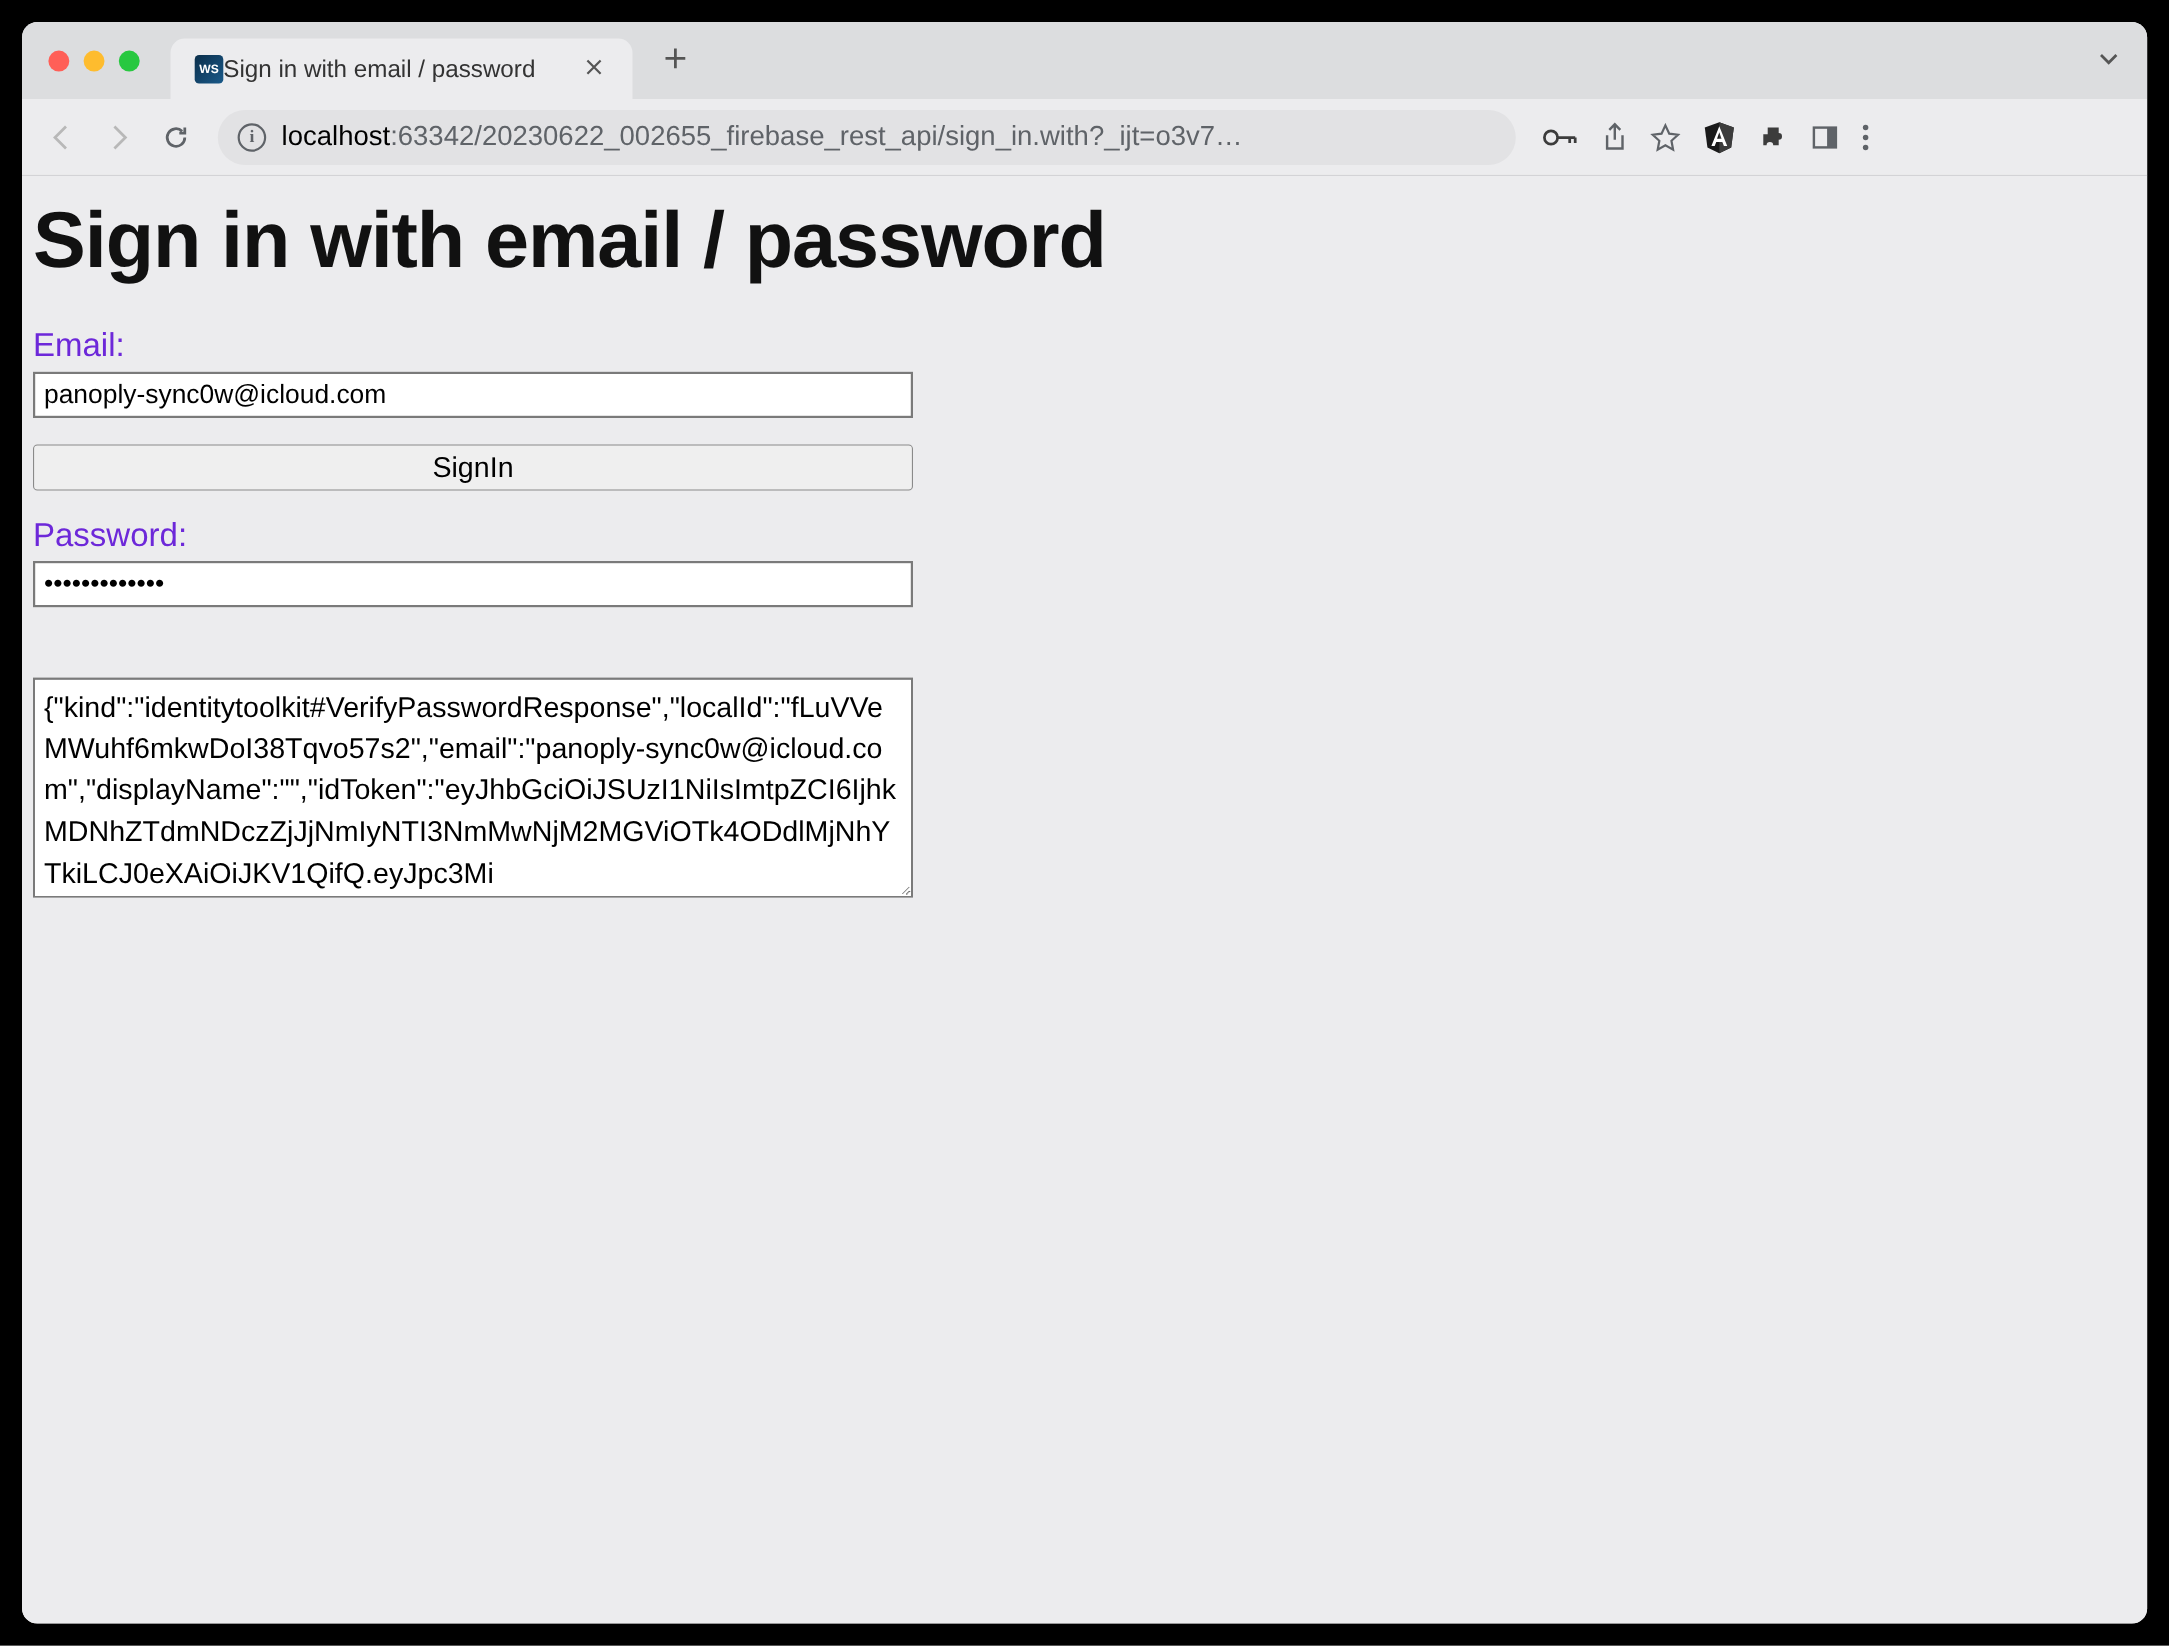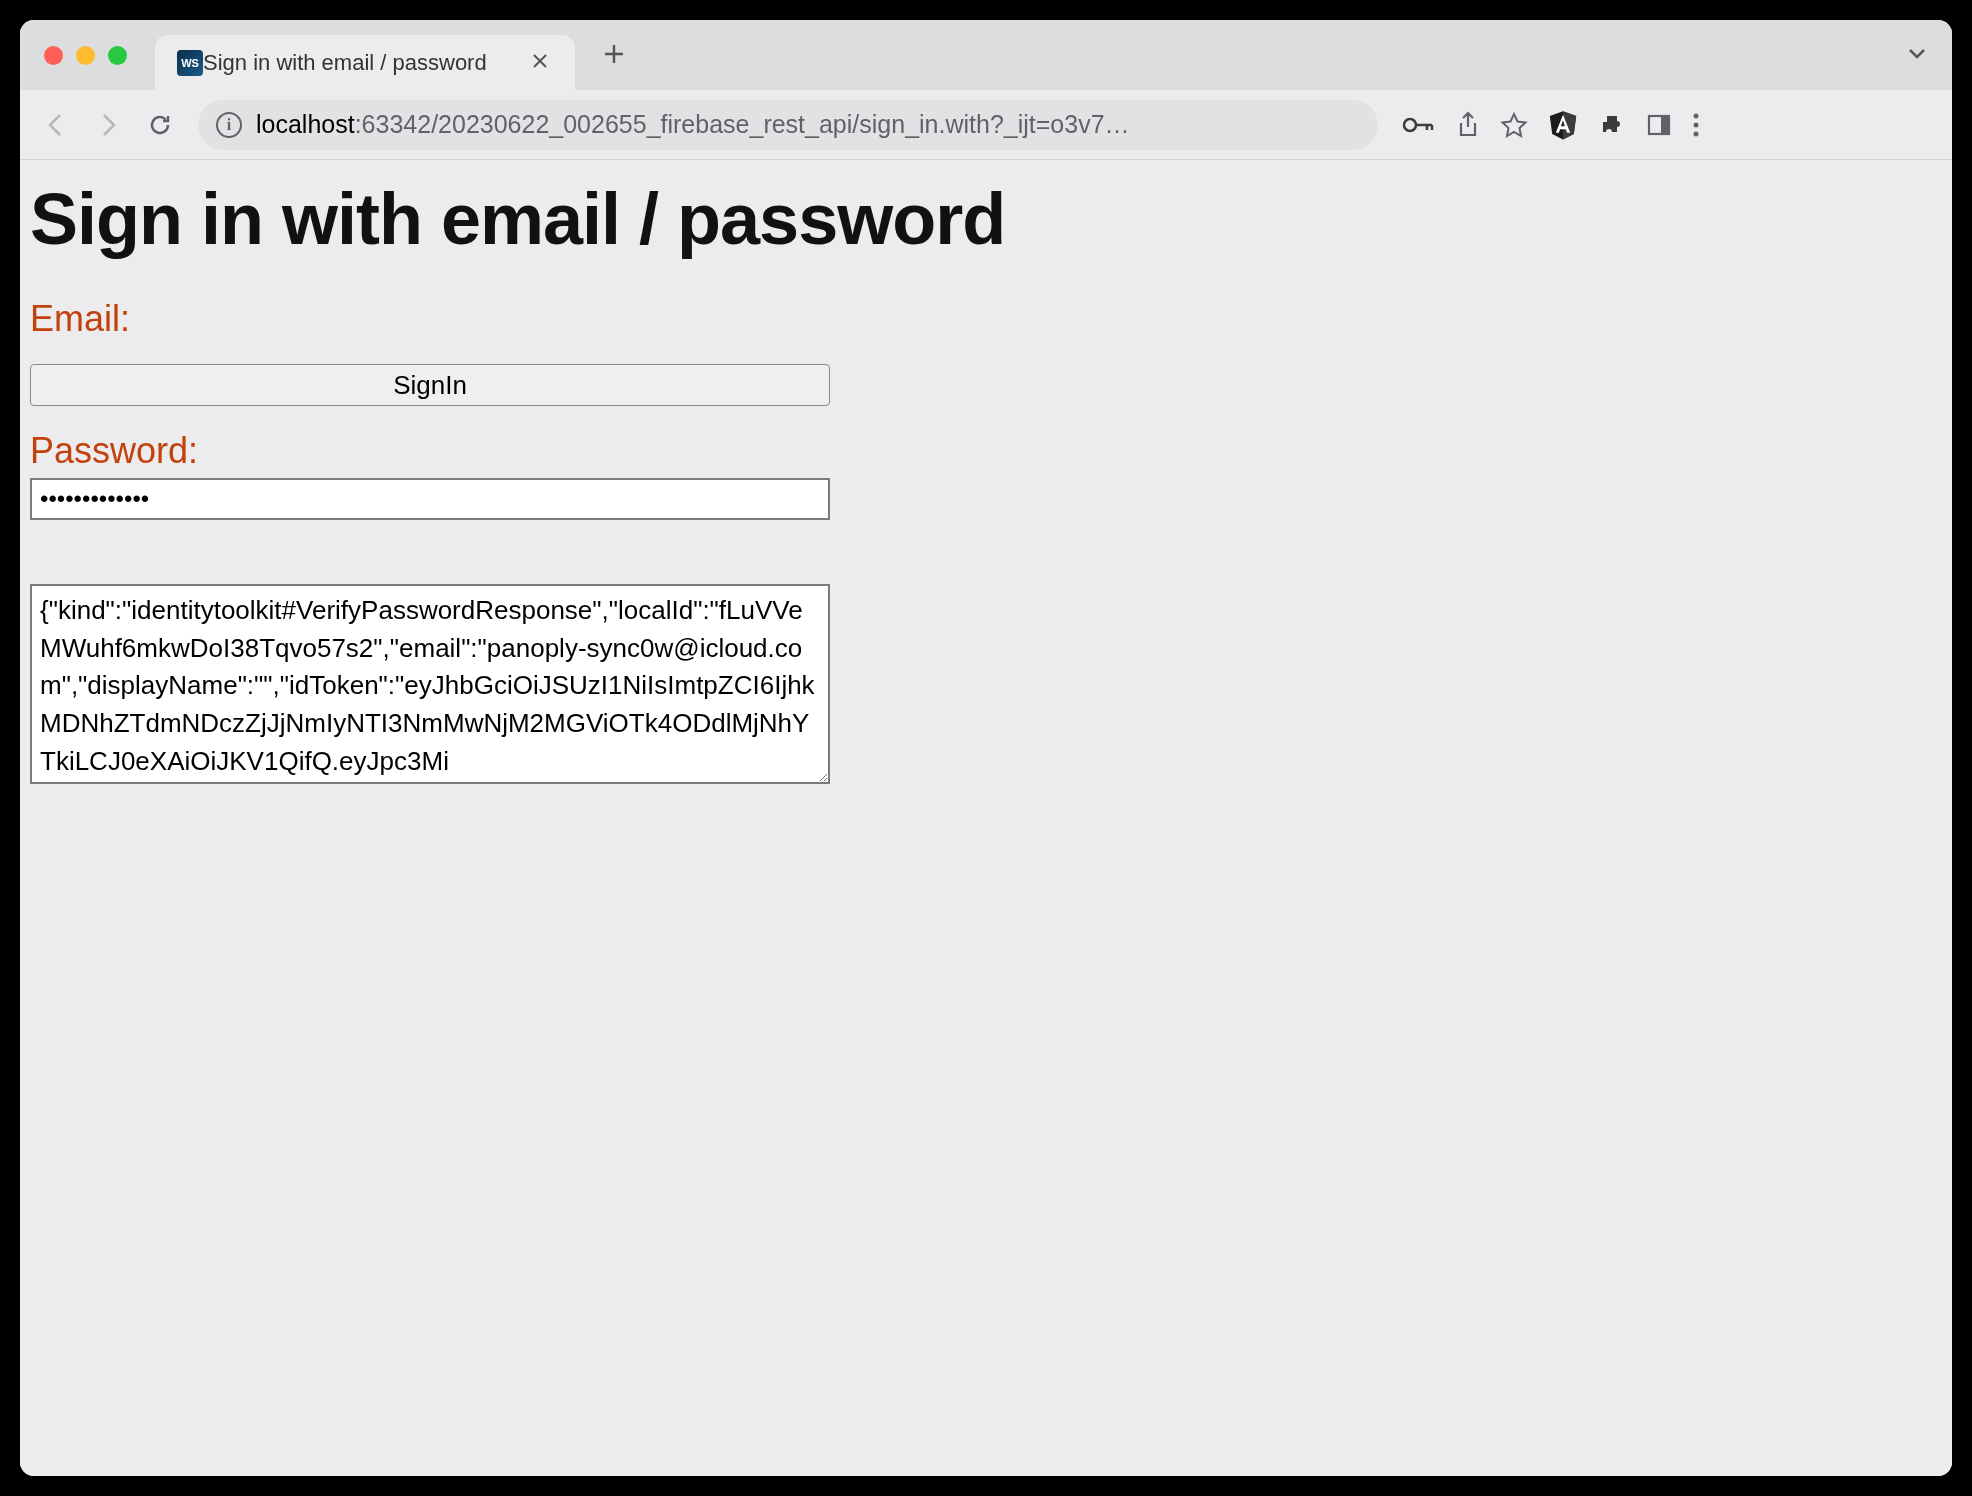--- a/index.html
+++ b/index.html
@@ -181,22 +181,22 @@
       font-weight: 800;
       letter-spacing: -1px;
       color: #111;
       margin-bottom: 38px;
       font-family: "Helvetica Neue", Arial, sans-serif;
     }
     .form-row {
       margin-bottom: 24px;
     }
     .form-label {
-      font-size: 36px;
-      color: #c2410c;
+      font-size: 30px;
+      color: #6d28d9;
       display: block;
       margin-bottom: 6px;
     }
     .text-input {
       width: 800px;
       height: 42px;
       border: 2px solid #7a7a7a;
       background: #fff;
       font-size: 24px;
       padding: 0 8px;
@@ -333,20 +333,21 @@
           </svg>
       </div>
     </div>
   </div>
 
   <div class="content">
     <h1 class="page-title">Sign in with email / password</h1>
 
     <div class="form-row">
       <label class="form-label">Email:</label>
+      <input type="text" class="text-input" value="panoply-sync0w@icloud.com" style="">
     </div>
 
     <div class="form-row">
       <button class="btn-submit">SignIn</button>
     </div>
 
     <div class="form-row">
       <label class="form-label">Password:</label>
       <input type="password" class="text-input" value="•••••••••••••" style="">
     </div>

